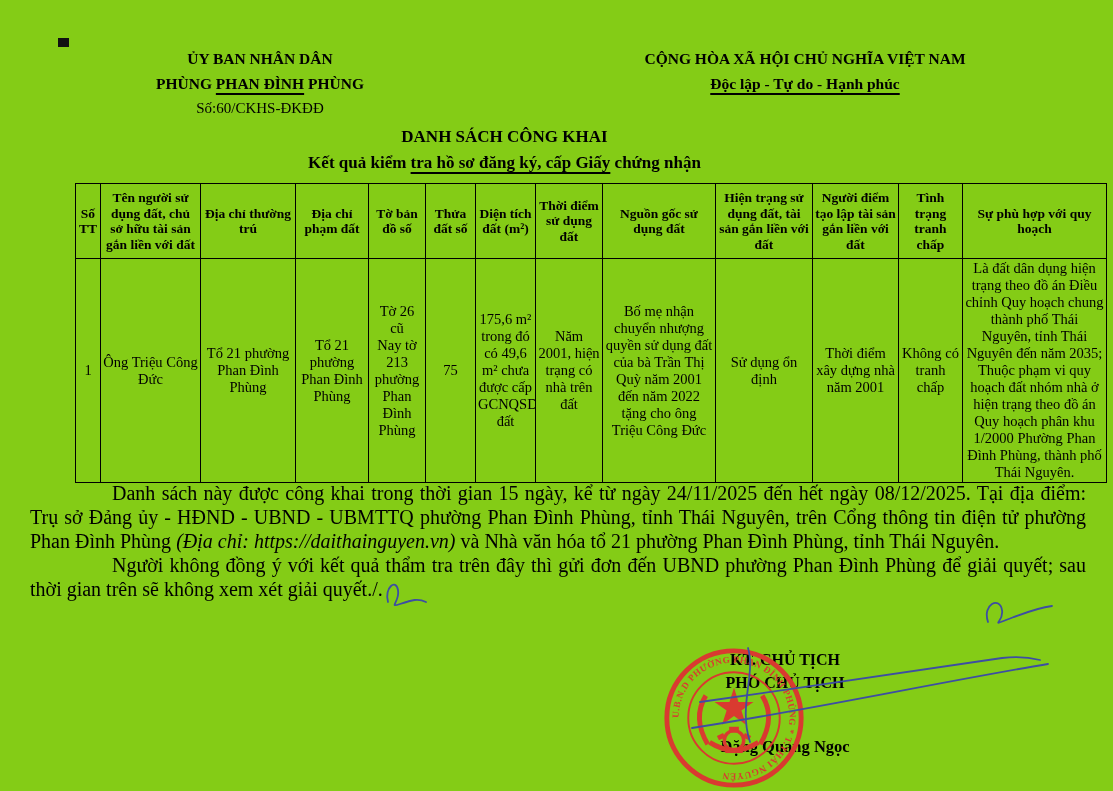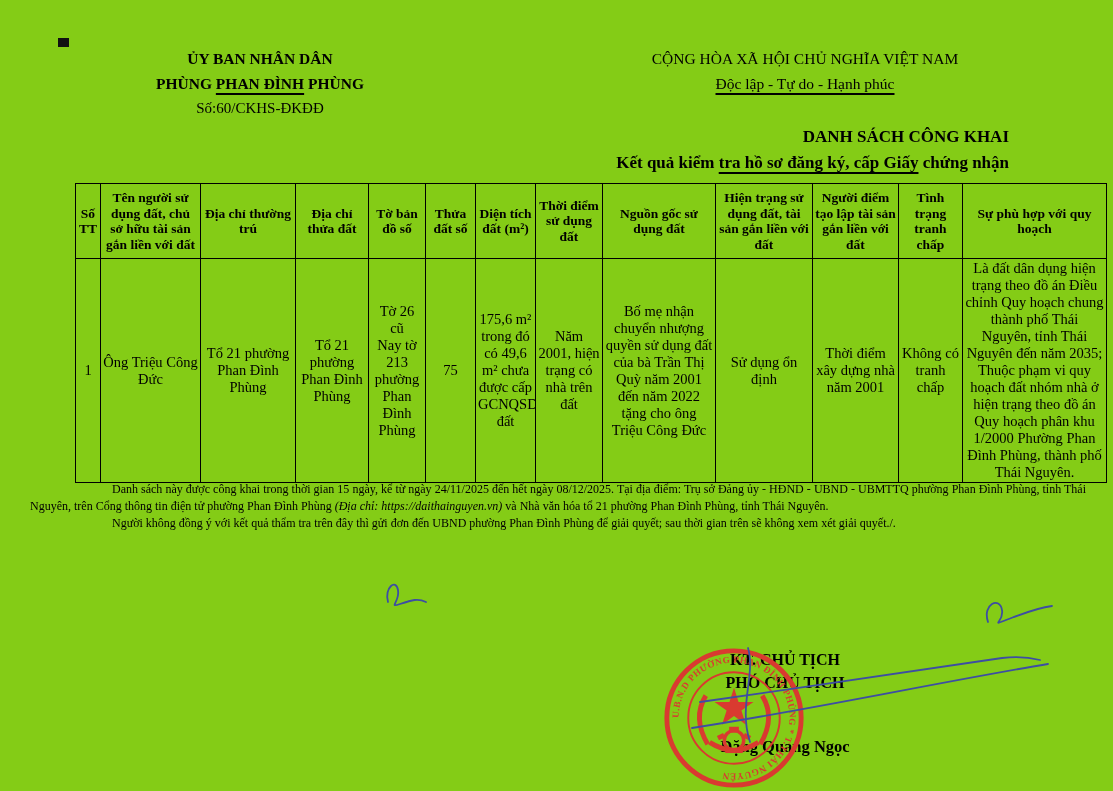--- a/index.html
+++ b/index.html
@@ -4,40 +4,40 @@
 <style>
   html,body{margin:0;padding:0;background:#ffffff;}
   .page{
     position:relative;width:1113px;height:791px;background:#84cc16;
     font-family:"Liberation Serif","DejaVu Serif",serif;color:#000;
     overflow:hidden;
   }
   .scan-artifact{position:absolute;left:58px;top:38px;width:11px;height:9px;background:#111;}
   
   .hdr-left{position:absolute;left:80px;top:46px;width:360px;text-align:center;font-weight:bold;font-size:15.5px;line-height:25px;}
-  .hdr-right{position:absolute;left:560px;top:46px;width:490px;text-align:center;font-weight:normal;font-size:15.5px;line-height:25px;}
+  .hdr-right{position:absolute;left:560px;top:46px;width:490px;text-align:center;font-weight:bold;font-size:15.5px;line-height:25px;}
   .doc-number{font-weight:normal;font-size:15px;}
   .u{ text-decoration:underline;text-underline-offset:4px;text-decoration-thickness:1.5px;}
-  .title-block{position:absolute;left:0;top:124px;width:1009px;text-align:right;font-weight:bold;font-size:17px;line-height:26px;}
+  .title-block{position:absolute;left:0;top:124px;width:1009px;text-align:center;font-weight:bold;font-size:17px;line-height:26px;}
   
   table.main{
     position:absolute;left:75px;top:183px;width:1031px;
     border-collapse:collapse;table-layout:fixed;
   }
   table.main th, table.main td{
     border:1.6px solid #000;padding:1px 2px;vertical-align:middle;
     overflow:hidden;
   }
   table.main th{font-weight:bold;font-size:13.5px;line-height:15.5px;text-align:center;height:72px;}
   table.main td{font-size:14.5px;line-height:17px;text-align:center;height:220px;}
   td.cell-name{text-align:left;padding-left:4px;}
   td.cell-pre{white-space:pre-line;}
   td.cell-justify{text-align:justify;vertical-align:top;font-size:14px;line-height:16.6px;padding:2px 4px;}
   
-  .footer{position:absolute;left:30px;top:481px;width:1056px;font-size:12px;line-height:17px;text-align:justify;}
+  .footer{position:absolute;left:30px;top:481px;width:1056px;font-size:20px;line-height:24px;text-align:justify;}
   .footer p{margin:0;}
   .footer .indent{text-indent:82px;}
   .italic{font-style:italic;}
   .date-line{position:absolute;left:545px;top:597px;width:480px;text-align:center;font-style:italic;font-size:16.5px;}
   .sig-title{position:absolute;left:585px;top:648px;width:400px;text-align:center;font-weight:bold;font-size:16px;line-height:23px;}
   .sig-name{position:absolute;left:585px;top:737px;width:400px;text-align:center;font-weight:bold;font-size:16.5px;}
   .stamp{position:absolute;left:661px;top:645px;width:146px;height:146px;}
   .ink{position:absolute;left:360px;top:570px;width:710px;height:210px;pointer-events:none;}
 </style>
 </head>
@@ -77,21 +77,21 @@
         <col style="width:97px">
         <col style="width:86px">
         <col style="width:64px">
       <col style="width:144px">
     </colgroup>
     <thead>
       <tr>
         <th>Số TT</th>
         <th>Tên người sử dụng đất, chủ sở hữu tài sản gắn liền với đất</th>
         <th>Địa chỉ thường trú</th>
-        <th>Địa chỉ thửa đất</th>
+        <th>Địa chỉ phạm đất</th>
         <th>Tờ bản đồ số</th>
         <th>Thửa đất số</th>
         <th>Diện tích đất (m²)</th>
         <th>Thời điểm sử dụng đất</th>
         <th>Nguồn gốc sử dụng đất</th>
         <th>Hiện trạng sử dụng đất, tài sản gắn liền với đất</th>
         <th>Người điểm tạo lập tài sản gắn liền với đất</th>
         <th>Tình trạng tranh chấp</th>
         <th>Sự phù hợp với quy hoạch</th>
       </tr>

